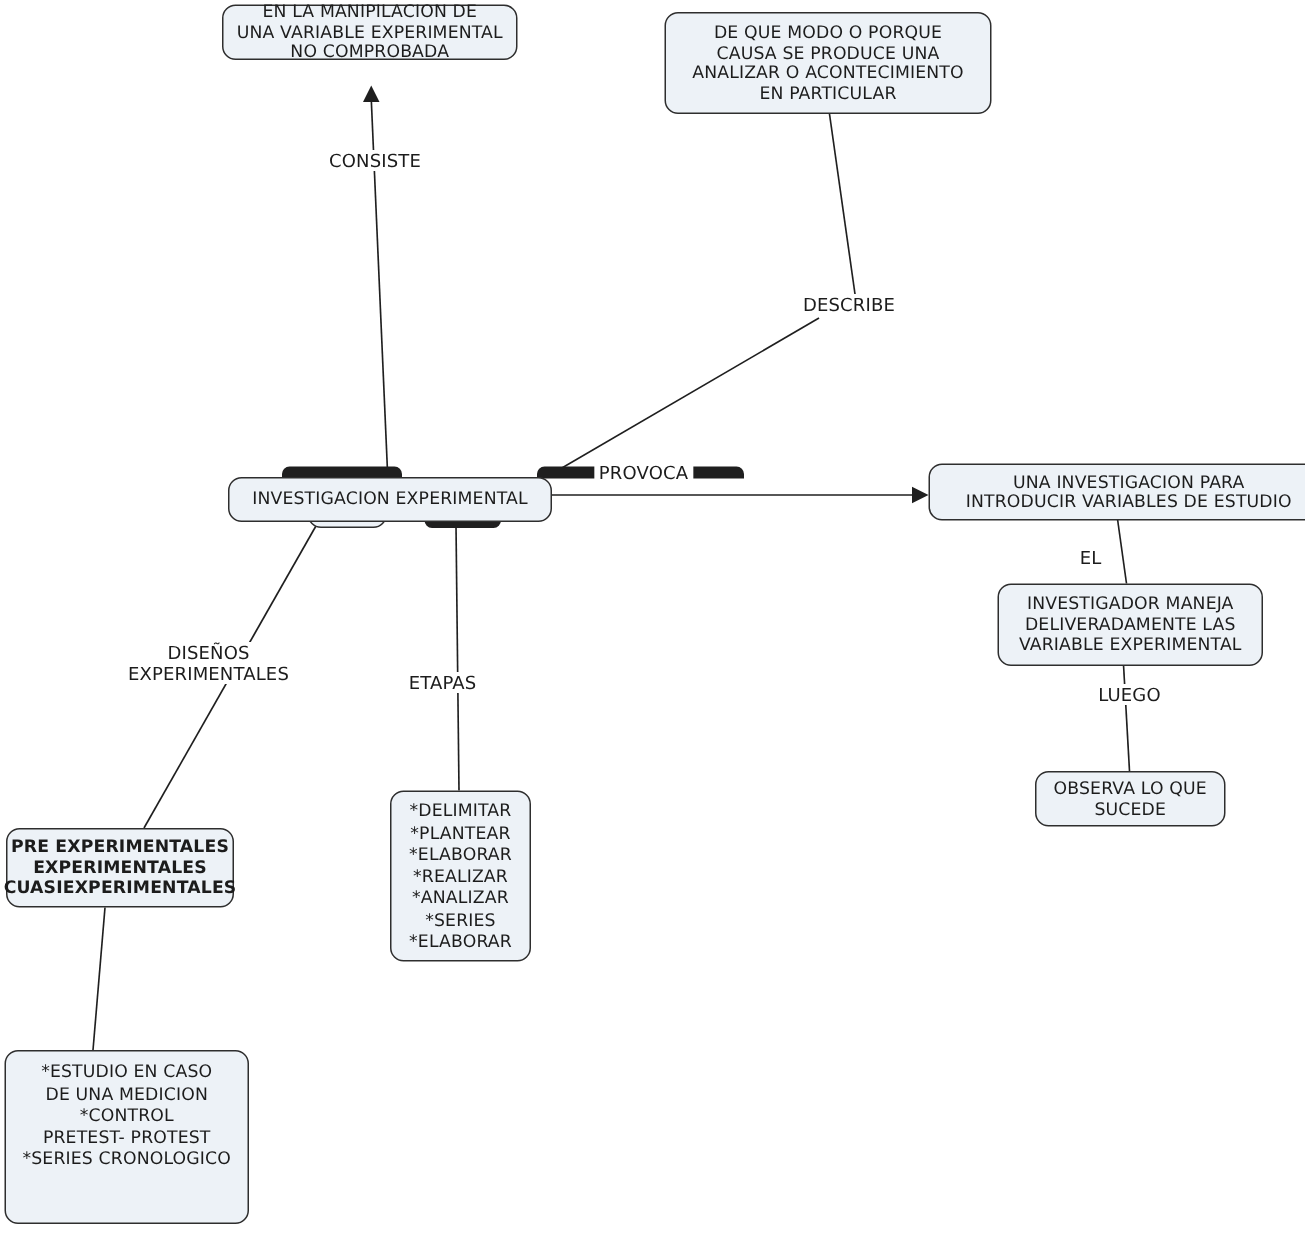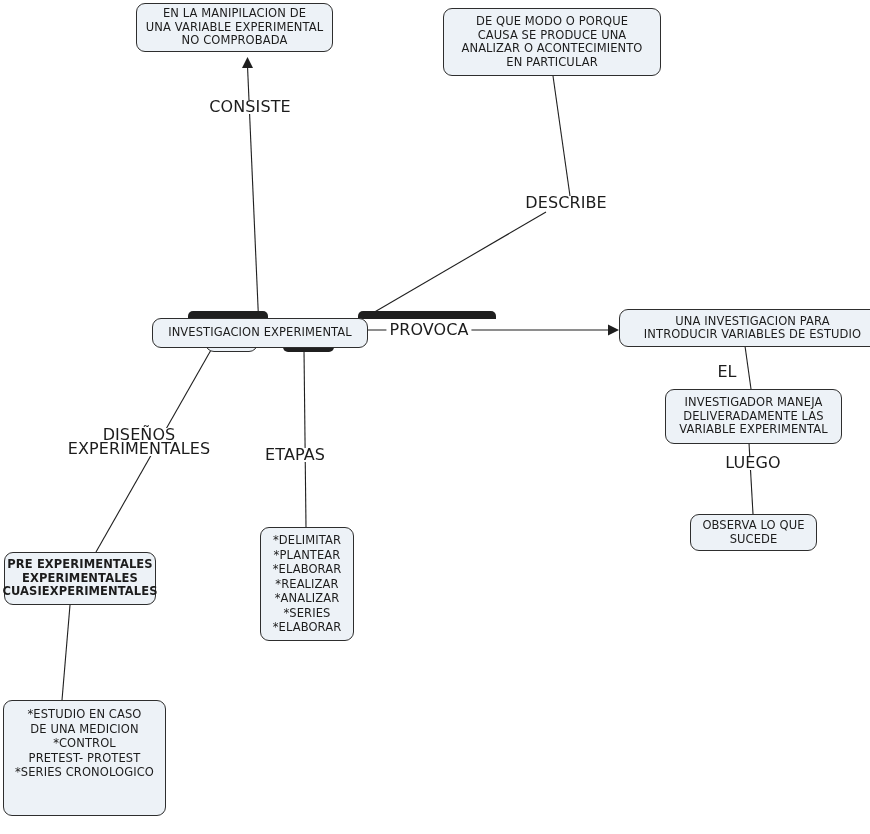--- a/index.html
+++ b/index.html
@@ -28,21 +28,21 @@
     line-height:13.5px;
     letter-spacing:0.1px;
   }
   .node-text.wide-lines{line-height:14.5px;}
   .node.top-align{align-items:flex-start;padding-top:6px;}
   .link-label{
     position:absolute;z-index:4;
     transform:translateX(-50%);
     background:#ffffff;
     padding:0 3px;
-    font-size:16px;
+    font-size:12px;
     line-height:14px;
     white-space:pre-line;
     text-align:center;
     letter-spacing:0.1px;
   }
 </style>
 </head>
 <body>
 
 <div id="canvas">
@@ -63,21 +63,21 @@
       <polygon points="247.5,57 242,68 253,68"></polygon>
       <polygon points="619,330 608,324.5 608,335.5"></polygon>
     </g>
   </svg>
 
   <div class="frag" style="left:188px;top:311px;width:80px;height:8px;background:#1f1f1f;border-radius:5px 5px 0 0;"></div>
   <div class="frag" style="left:358px;top:311px;width:138px;height:8px;background:#1f1f1f;border-radius:5px 5px 0 0;"></div>
   <div class="frag" style="left:205px;top:332px;width:53px;height:20px;background:#edf2f7;border:1.5px solid #2e2e2e;border-radius:0 0 9px 9px;box-sizing:border-box;"></div>
   <div class="frag" style="left:283px;top:340px;width:51px;height:12px;background:#1f1f1f;border-radius:0 0 5px 5px;"></div>
 
-  <div class="node" style="left:136px;top:3px;width:197px;height:49px;">
+  <div class="node" style="left:148px;top:3px;width:197px;height:37px;">
     <span class="node-text">EN LA MANIPILACION DE
 UNA VARIABLE EXPERIMENTAL
 NO COMPROBADA</span>
   </div>
 
   <div class="node" style="left:443px;top:8px;width:218px;height:68px;">
     <span class="node-text">DE QUE MODO O PORQUE
 CAUSA SE PRODUCE UNA
 ANALIZAR O ACONTECIMIENTO
 EN PARTICULAR</span>
@@ -122,20 +122,20 @@
   <div class="node top-align" style="left:3px;top:700px;width:163px;height:116px;">
     <span class="node-text wide-lines">*ESTUDIO EN CASO
 DE UNA MEDICION
 *CONTROL
 PRETEST- PROTEST
 *SERIES CRONOLOGICO</span>
   </div>
 
   <div class="link-label" style="left:250px;top:100px;">CONSISTE</div>
   <div class="link-label" style="left:566px;top:196px;">DESCRIBE</div>
-  <div class="link-label" style="left:429px;top:323px;">PROVOCA</div>
+  <div class="link-label" style="left:429px;top:308px;">PROVOCA</div>
   <div class="link-label" style="left:727px;top:365px;">EL</div>
   <div class="link-label" style="left:753px;top:456px;">LUEGO</div>
   <div class="link-label" style="left:139px;top:428px;">DISEÑOS
 EXPERIMENTALES</div>
   <div class="link-label" style="left:295px;top:448px;">ETAPAS</div>
 
 </div>
 
 </body></html>

